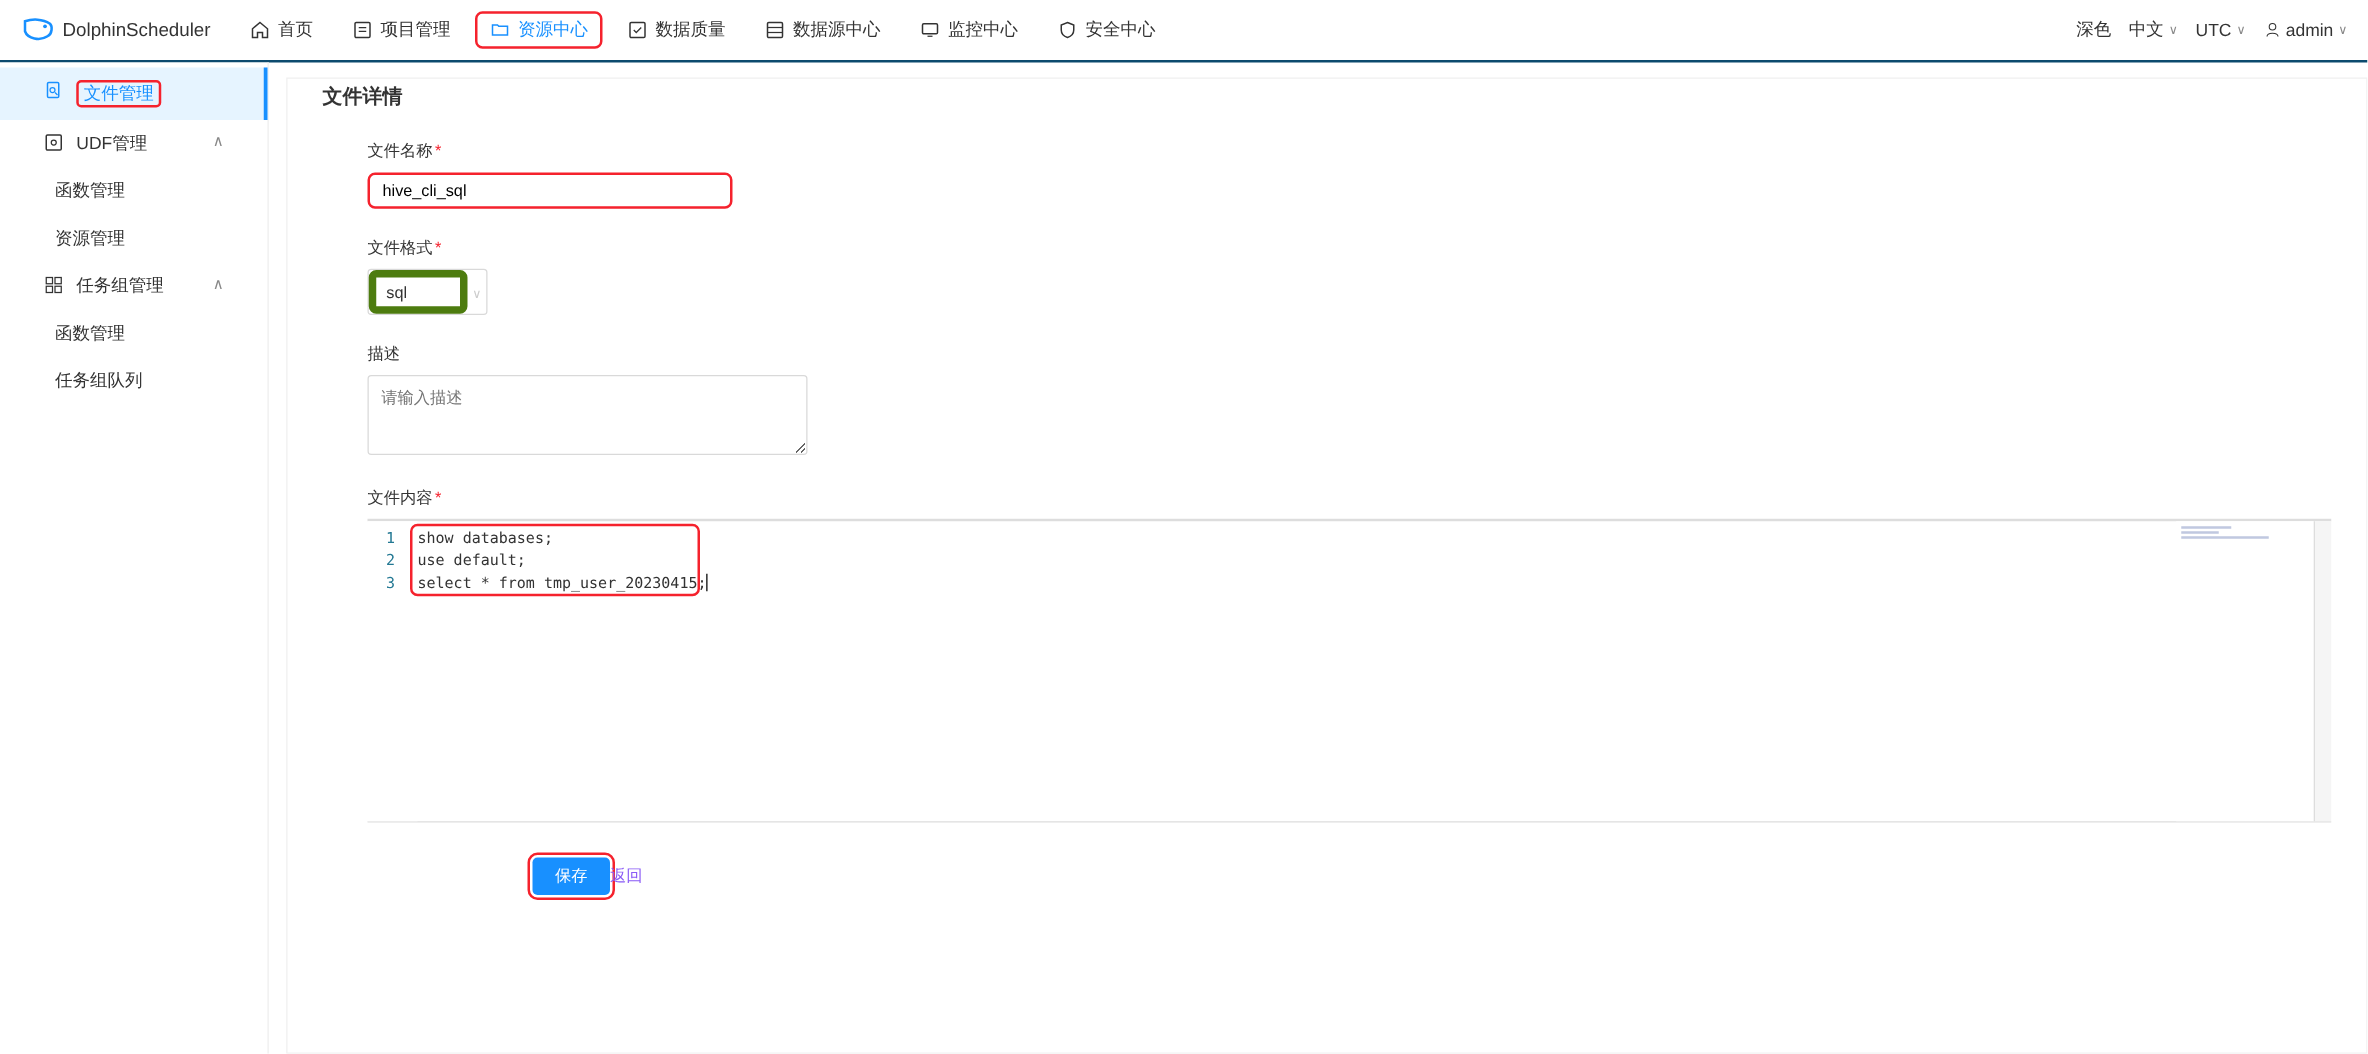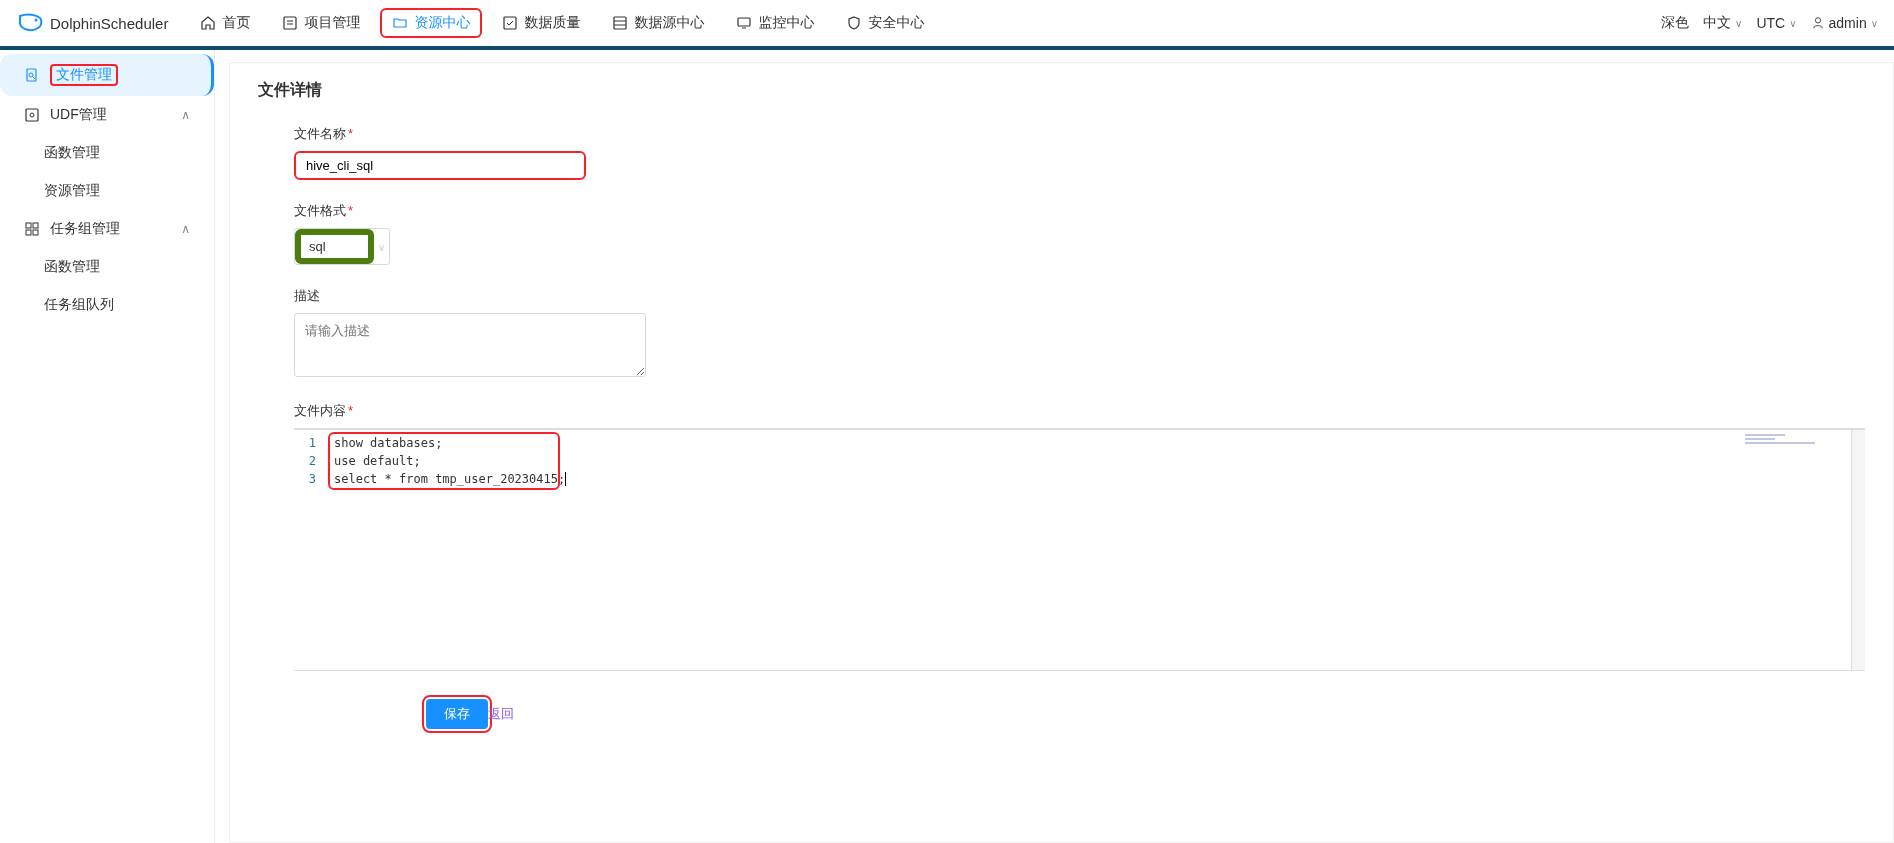--- a/index.html
+++ b/index.html
@@ -1,44 +1,44 @@
 <!DOCTYPE html>
 <html><head>
   <meta charset="utf-8">
   <style>
     * { margin: 0; padding: 0; box-sizing: border-box; }
     body { font-family: -apple-system, BlinkMacSystemFont, "Segoe UI", "PingFang SC", "Microsoft YaHei", sans-serif; font-size: 14px; color: #333; background: #fff; }
     
     
-    .header { display: flex; align-items: center; height: 50px; border-bottom: 4px solid #0c4a6e; padding: 4px 16px; }
+    .header { display: flex; align-items: center; height: 50px; border-bottom: 2px solid #0c4a6e; padding: 4px 16px; }
     .logo { display: flex; align-items: center; gap: 6px; margin-right: 20px; }
     .logo-icon { width: 28px; height: 22px; position: relative; }
     .logo-text { font-size: 15px; color: #333; font-weight: 500; }
     .nav { display: flex; align-items: center; gap: 8px; flex: 1; }
     .nav-item { display: flex; align-items: center; gap: 6px; padding: 6px 12px; cursor: pointer; color: #333; border-radius: 3px; }
     .nav-item.active { color: #1890ff; }
     .nav-item.highlighted { border: 2px solid #f5222d; border-radius: 6px; padding: 4px 10px; }
     .nav-icon { width: 16px; height: 16px; display: inline-flex; align-items: center; justify-content: center; }
     .header-right { display: flex; align-items: center; gap: 14px; color: #333; }
     .header-right-item { display: flex; align-items: center; gap: 4px; cursor: pointer; }
     
     
     .container { display: flex; height: calc(100vh - 50px); }
     
     
     .sidebar { width: 215px; border-right: 1px solid #eee; padding-top: 4px; background: #fff; }
-    .sidebar-item { display: flex; align-items: center; gap: 10px; padding: 10px 24px; cursor: pointer; color: #333; position: relative; border-radius: 12px; }
+    .sidebar-item { display: flex; gap: 10px; padding: 10px 35px; cursor: pointer; color: #333; position: relative; }
     .sidebar-item.active { background: #e6f4ff; color: #1890ff; border-right: 3px solid #1890ff; }
     .sidebar-item.active .sidebar-label-box { border: 2px solid #f5222d; border-radius: 4px; padding: 0 4px; }
     .sidebar-sub { padding-left: 44px; }
     .sidebar-icon { width: 16px; height: 16px; display: inline-flex; align-items: center; justify-content: center; }
     .chevron { margin-left: auto; font-size: 12px; color: #888; }
     
     
-    .main { flex: 1; padding: 17px 28px; overflow-y: auto; background: #fff; margin: 12px 0 0 14px; border: 1px solid #f0f0f0; }
+    .main { flex: 1; padding: 4px 28px; overflow-y: auto; background: #fff; margin: 12px 0 0 14px; border: 1px solid #f0f0f0; }
     .page-title { font-size: 16px; font-weight: 600; margin-bottom: 24px; }
     .form-row { margin-bottom: 22px; padding-left: 36px; }
     .form-label { font-size: 13px; color: #333; margin-bottom: 8px; }
     .form-label .req { color: #f5222d; margin-left: 2px; }
     .input { border: 1px solid #d9d9d9; border-radius: 3px; padding: 5px 10px; width: 292px; font-size: 13px; }
     .input.highlighted { border: 2px solid #f5222d; border-radius: 6px; }
     .select { display: inline-flex; align-items: center; border: 6px solid #4d7c0f; border-radius: 6px; padding: 4px 8px; width: 79px; font-size: 13px; position: relative; }
     .select-wrap-outer { display:inline-block; border: 1px solid #d9d9d9; border-radius: 3px; padding-right: 4px; }
     .select-caret { color:#ccc; font-size:10px; margin-left:auto; }
     .textarea { border: 1px solid #d9d9d9; border-radius: 3px; padding: 8px 10px; width: 352px; height: 64px; font-size: 13px; color: #999; resize: both; }

